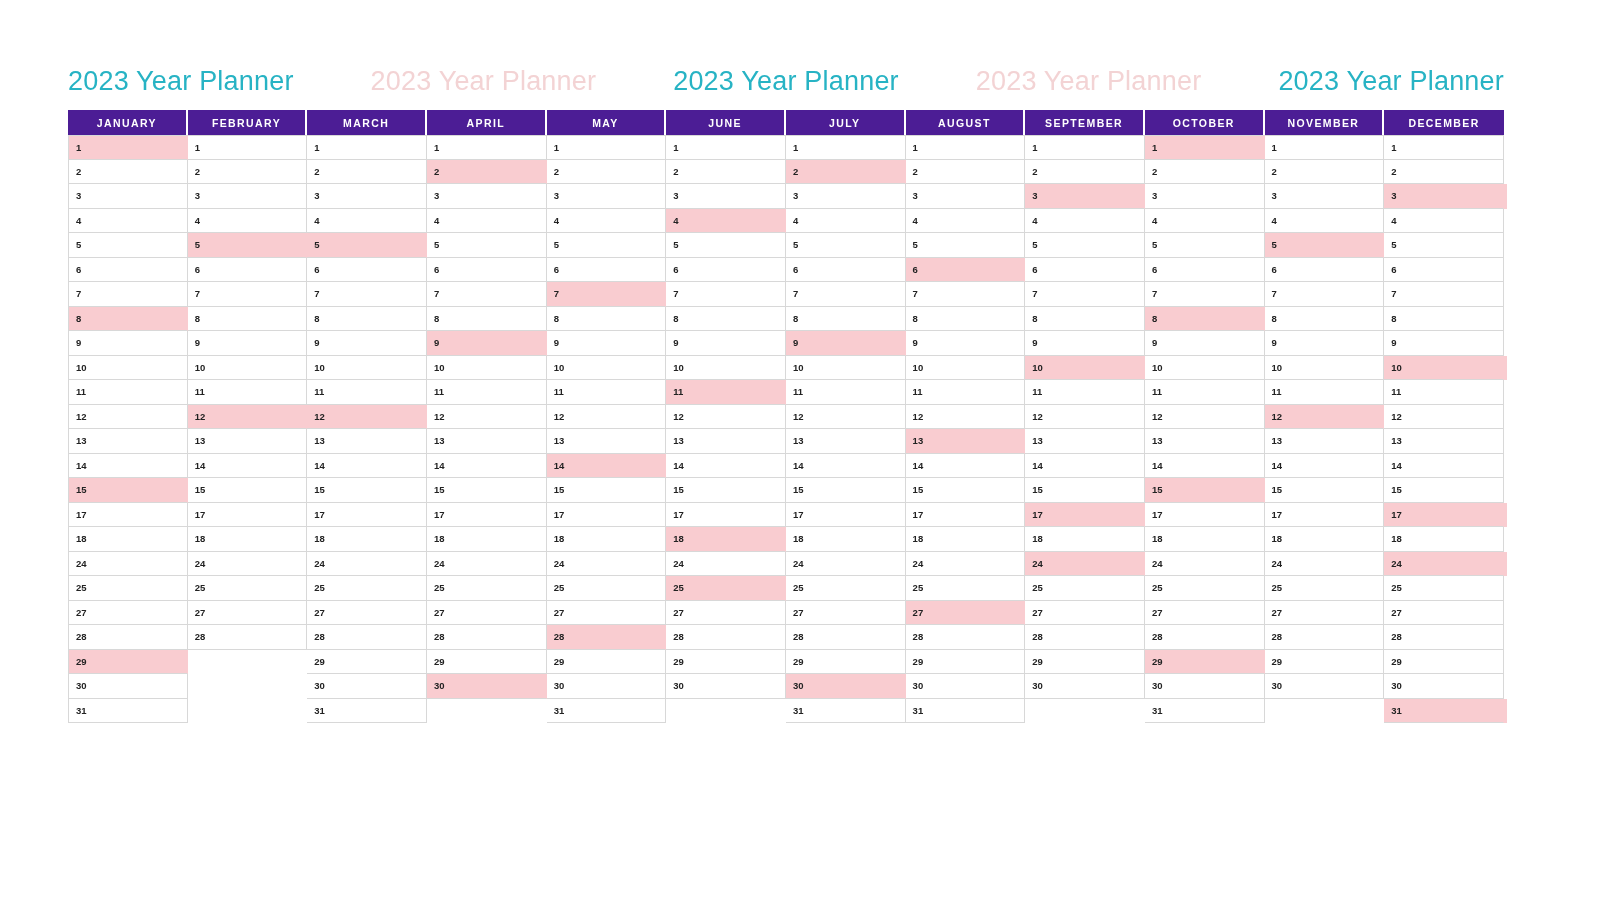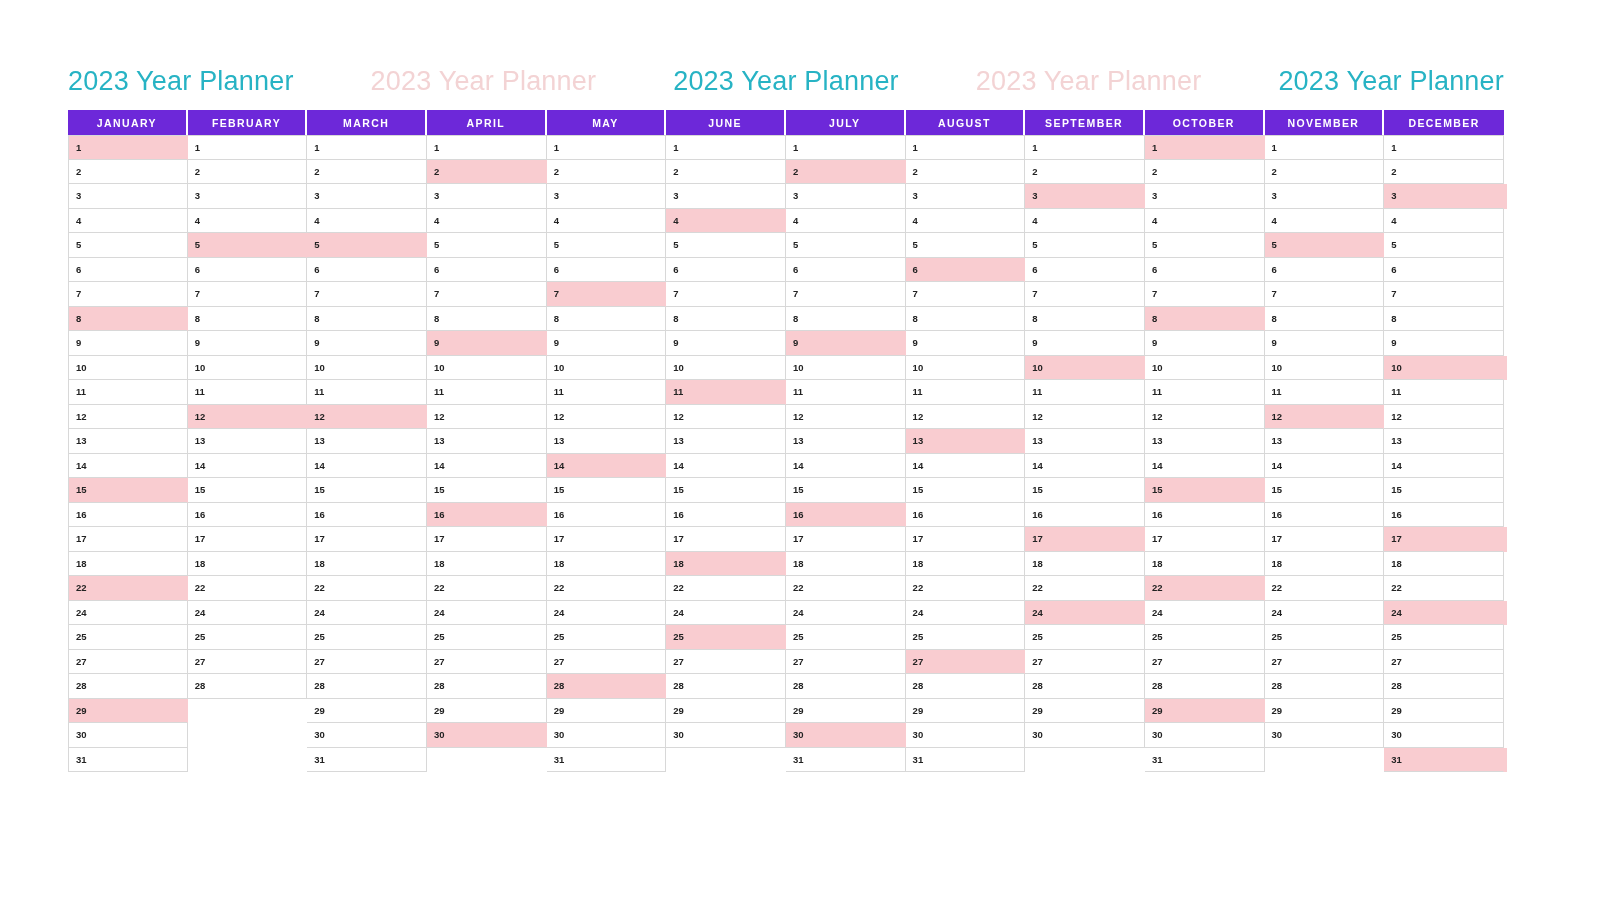--- a/index.html
+++ b/index.html
@@ -50,21 +50,21 @@
     top: 63px;
     width: 1436px;
   }
   table.planner-grid {
     border-collapse: separate;
     border-spacing: 0;
     table-layout: fixed;
     width: 1436px;
   }
   table.planner-grid th {
-    background: #6d28d9;
+    background: #4c1d95;
     color: #ffffff;
     font-size: 10.5px;
     font-weight: 700;
     letter-spacing: 1.4px;
     text-transform: uppercase;
     height: 25px;
     text-align: center;
     vertical-align: middle;
     border-right: 2px solid #ffffff;
     box-sizing: border-box;
@@ -339,34 +339,20 @@
             <td>15</td>
             <td>15</td>
             <td>15</td>
             <td>15</td>
             <td>15</td>
             <td class="hl">15</td>
             <td>15</td>
             <td>15</td>
           </tr>
           <tr>
-            <td>16</td>
-            <td>16</td>
-            <td>16</td>
-            <td class="hl">16</td>
-            <td>16</td>
-            <td>16</td>
-            <td class="hl">16</td>
-            <td>16</td>
-            <td>16</td>
-            <td>16</td>
-            <td>16</td>
-            <td>16</td>
-          </tr>
-          <tr>
             <td>17</td>
             <td>17</td>
             <td>17</td>
             <td>17</td>
             <td>17</td>
             <td>17</td>
             <td>17</td>
             <td>17</td>
             <td class="hl">17</td>
             <td>17</td>
@@ -379,34 +365,20 @@
             <td>18</td>
             <td>18</td>
             <td>18</td>
             <td class="hl">18</td>
             <td>18</td>
             <td>18</td>
             <td>18</td>
             <td>18</td>
             <td>18</td>
             <td>18</td>
-          </tr>
-          <tr>
-            <td class="hl">22</td>
-            <td>22</td>
-            <td>22</td>
-            <td>22</td>
-            <td>22</td>
-            <td>22</td>
-            <td>22</td>
-            <td>22</td>
-            <td>22</td>
-            <td class="hl">22</td>
-            <td>22</td>
-            <td>22</td>
           </tr>
           <tr>
             <td>24</td>
             <td>24</td>
             <td>24</td>
             <td>24</td>
             <td>24</td>
             <td>24</td>
             <td>24</td>
             <td>24</td>

